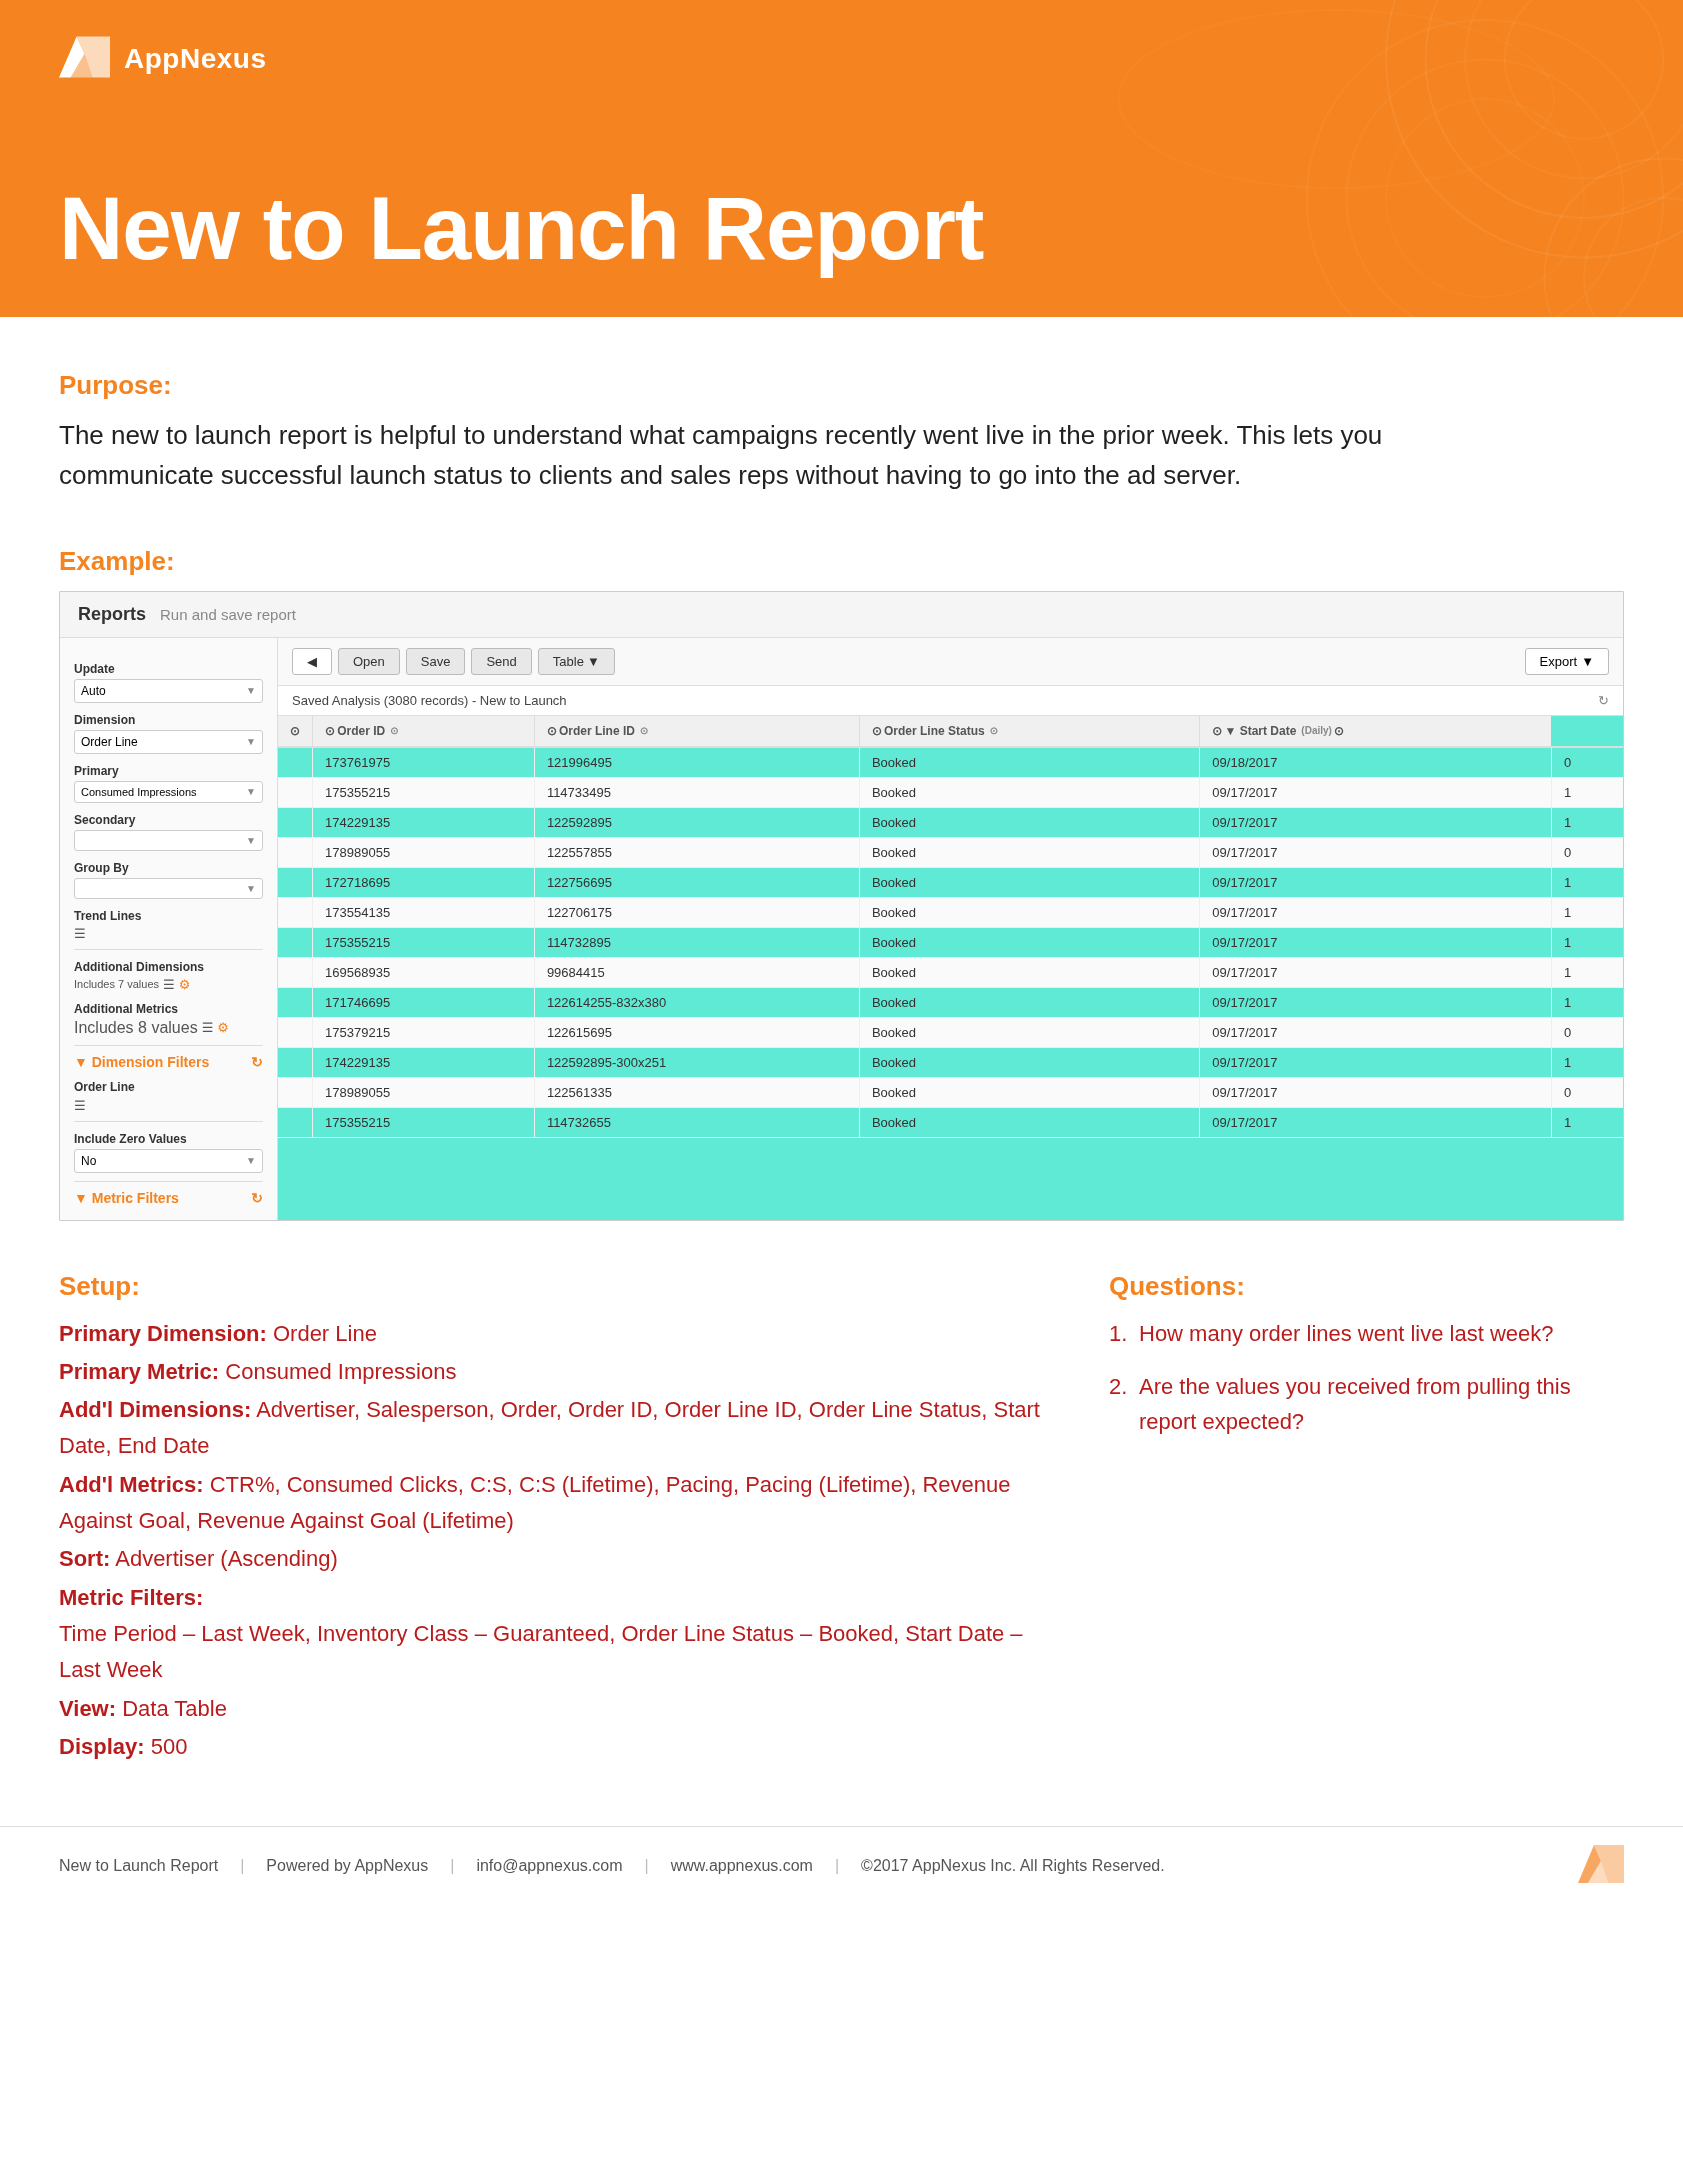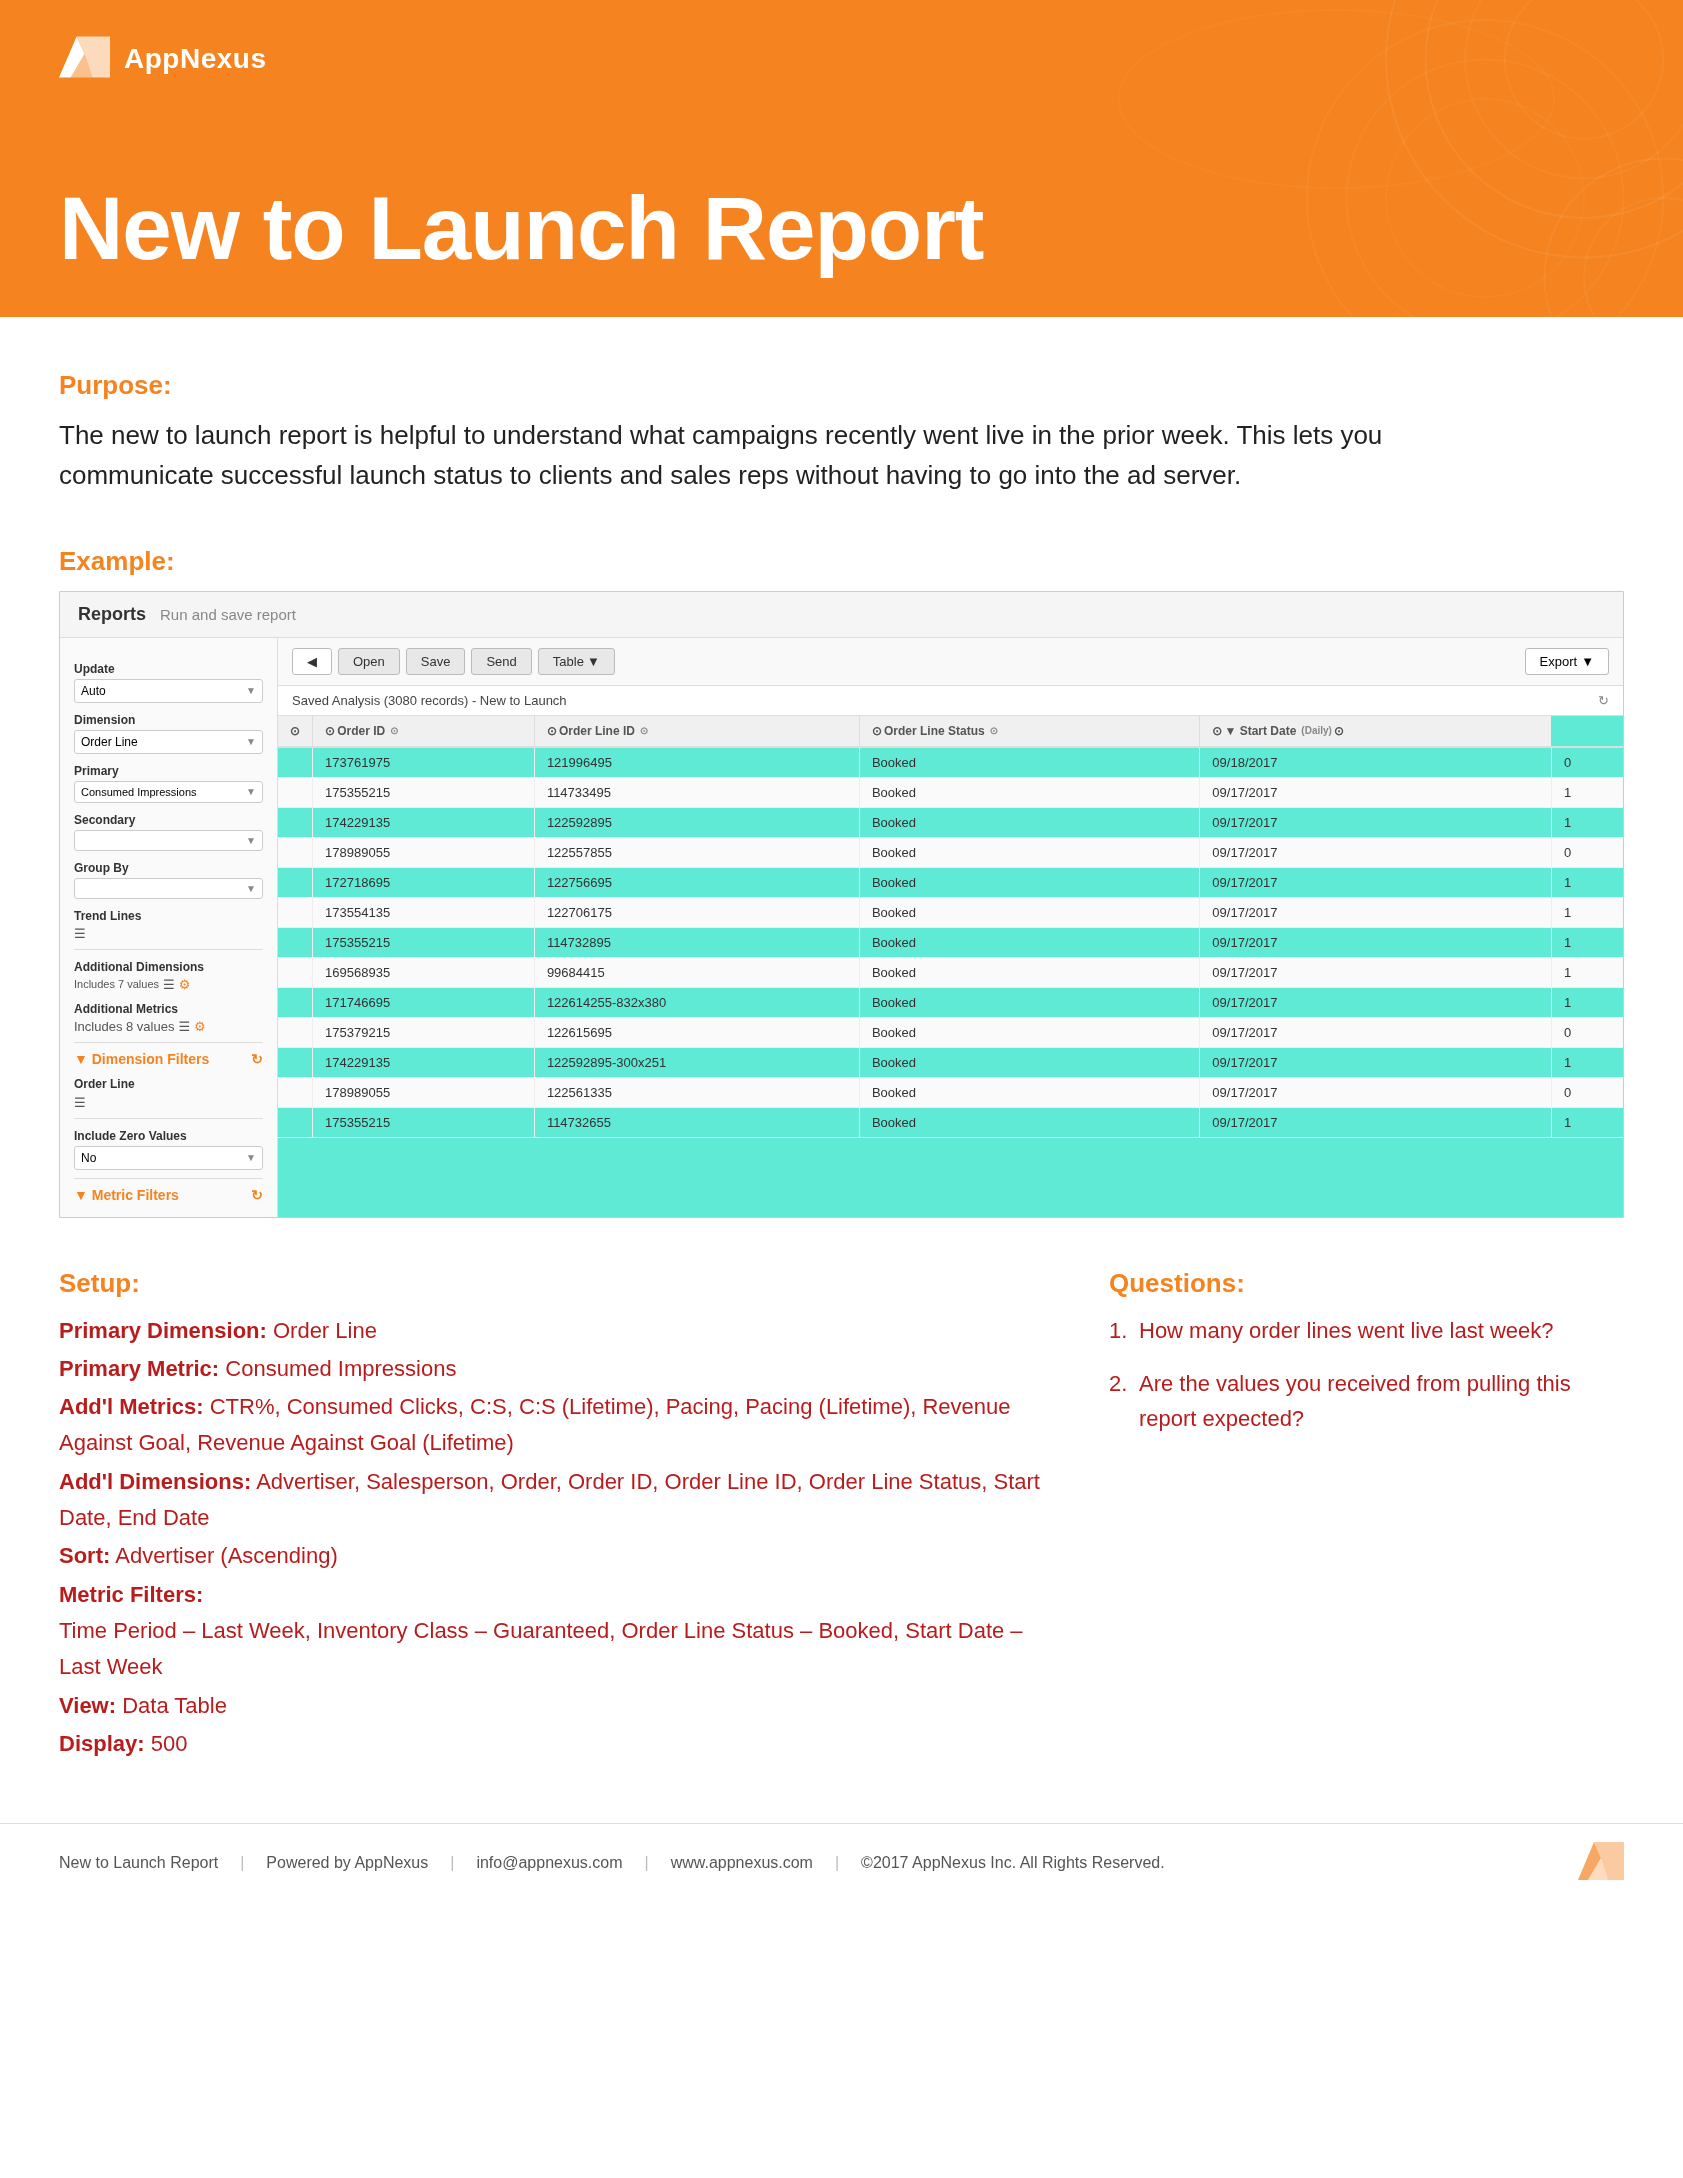--- a/index.html
+++ b/index.html
@@ -413,21 +413,21 @@
 
           <div class="sidebar-section-label">Additional Dimensions</div>
           <div class="sidebar-row">
             <span style="font-size:11px; color:#555;">Includes 7 values</span>
             <span class="sidebar-icon-btn">☰</span>
             <span class="sidebar-icon-btn sidebar-orange">⚙</span>
           </div>
 
           <div class="sidebar-section-label">Additional Metrics</div>
           <div class="sidebar-row">
-            <span style="font-size:13px; color:#555;">Includes 8 values</span>
+            <span style="font-size:16px; color:#555;">Includes 8 values</span>
             <span class="sidebar-icon-btn">☰</span>
             <span class="sidebar-icon-btn sidebar-orange">⚙</span>
           </div>
 
           <hr class="sidebar-divider">
 
           <div class="sidebar-filter-label">
             <span>▼ <span>Dimension Filters</span></span>
             <span class="sidebar-orange">↻</span>
           </div>
@@ -626,22 +626,22 @@
       </div>
     </div>
   </div>
 
   <div class="bottom-section">
     <div class="setup-col">
       <div class="section-label">Setup:</div>
       <div id="setup-items">
           <div class="setup-item"><strong>Primary Dimension:</strong> Order Line</div>
           <div class="setup-item"><strong>Primary Metric:</strong> Consumed Impressions</div>
+          <div class="setup-item"><strong>Add'l Dimensions:</strong> Advertiser, Salesperson, Order, Order ID, Order Line ID, Order Line Status, Start Date, End Date</div>
           <div class="setup-item"><strong>Add'l Metrics:</strong> CTR%, Consumed Clicks, C:S, C:S (Lifetime), Pacing, Pacing (Lifetime), Revenue Against Goal, Revenue Against Goal (Lifetime)</div>
-          <div class="setup-item"><strong>Add'l Dimensions:</strong> Advertiser, Salesperson, Order, Order ID, Order Line ID, Order Line Status, Start Date, End Date</div>
           <div class="setup-item"><strong>Sort:</strong> Advertiser (Ascending)</div>
           <div class="setup-item"><strong>Metric Filters:</strong><br><span>Time Period – Last Week, Inventory Class – Guaranteed, Order Line Status – Booked, Start Date – Last Week</span></div>
           <div class="setup-item"><strong>View:</strong> Data Table</div>
           <div class="setup-item"><strong>Display:</strong> 500</div>
         </div>
     </div>
     <div class="questions-col">
       <div class="section-label">Questions:</div>
       <ol class="questions-list" id="questions-list">
           <li data-num="1.">How many order lines went live last week?</li>

